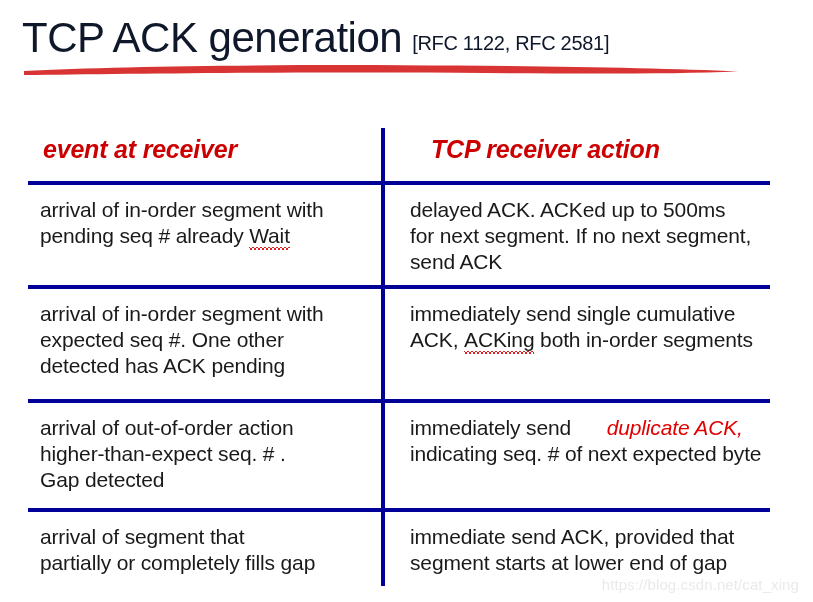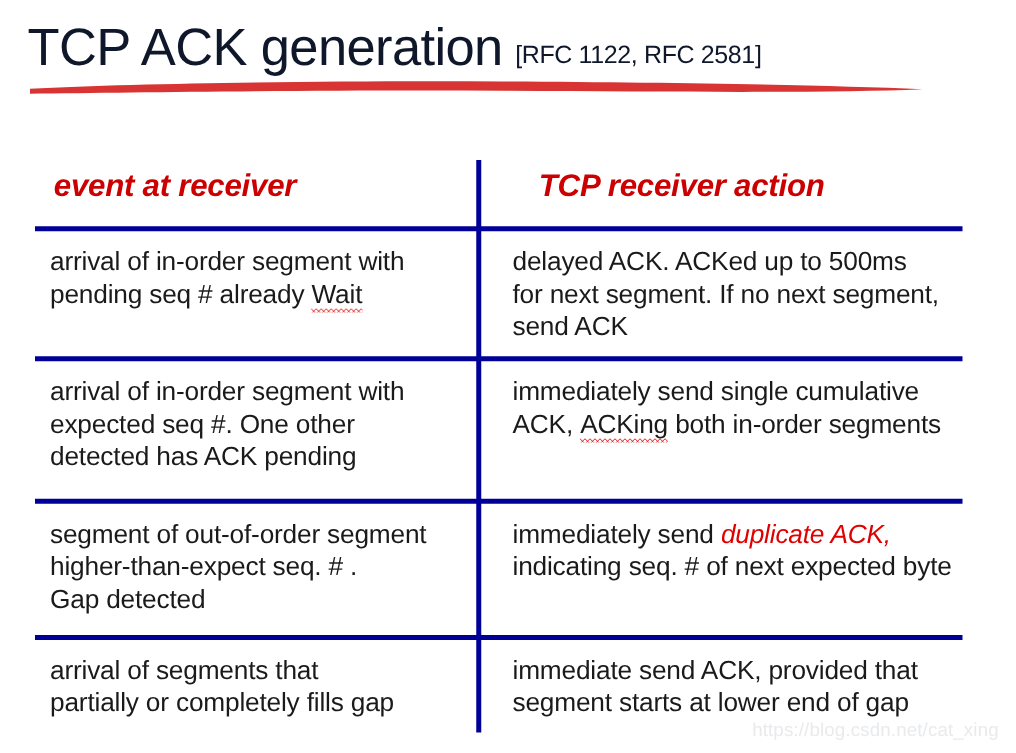--- a/index.html
+++ b/index.html
@@ -116,20 +116,21 @@
     top: 10px;
     bottom: 0;
     width: 4px;
     background: #000099;
   }
 
   
   .red-italic {
     color: #e00000;
     font-style: italic;
+    margin-left: 30px;
   }
   .spell {
     position: relative;
     display: inline-block;
   }
   .spell::after {
     content: "";
     position: absolute;
     left: 0;
     right: 0;
@@ -211,39 +212,39 @@
         <div><span>ACK, </span><span class="spell">ACKing</span><span> both in-order segments</span></div>
       </div>
     </div>
   </div>
 
   <div class="hrule"></div>
 
   <div class="trow body-row row-h3">
     <div class="tcell left">
       <div class="cell-text">
-        <div>segment of out-of-order segment</div>
+        <div>arrival of out-of-order action</div>
         <div>higher-than-expect seq. # .</div>
         <div>Gap detected</div>
       </div>
     </div>
     <div class="tcell right">
       <div class="cell-text">
         <div><span>immediately send </span><span class="red-italic">duplicate ACK,</span></div>
         <div>indicating seq. # of next expected byte</div>
       </div>
     </div>
   </div>
 
   <div class="hrule"></div>
 
   <div class="trow body-row row-h4">
     <div class="tcell left">
       <div class="cell-text">
-        <div>arrival of segments that</div>
+        <div>arrival of segment that</div>
         <div>partially or completely fills gap</div>
       </div>
     </div>
     <div class="tcell right">
       <div class="cell-text">
         <div>immediate send ACK, provided that</div>
         <div>segment starts at lower end of gap</div>
       </div>
     </div>
   </div>

